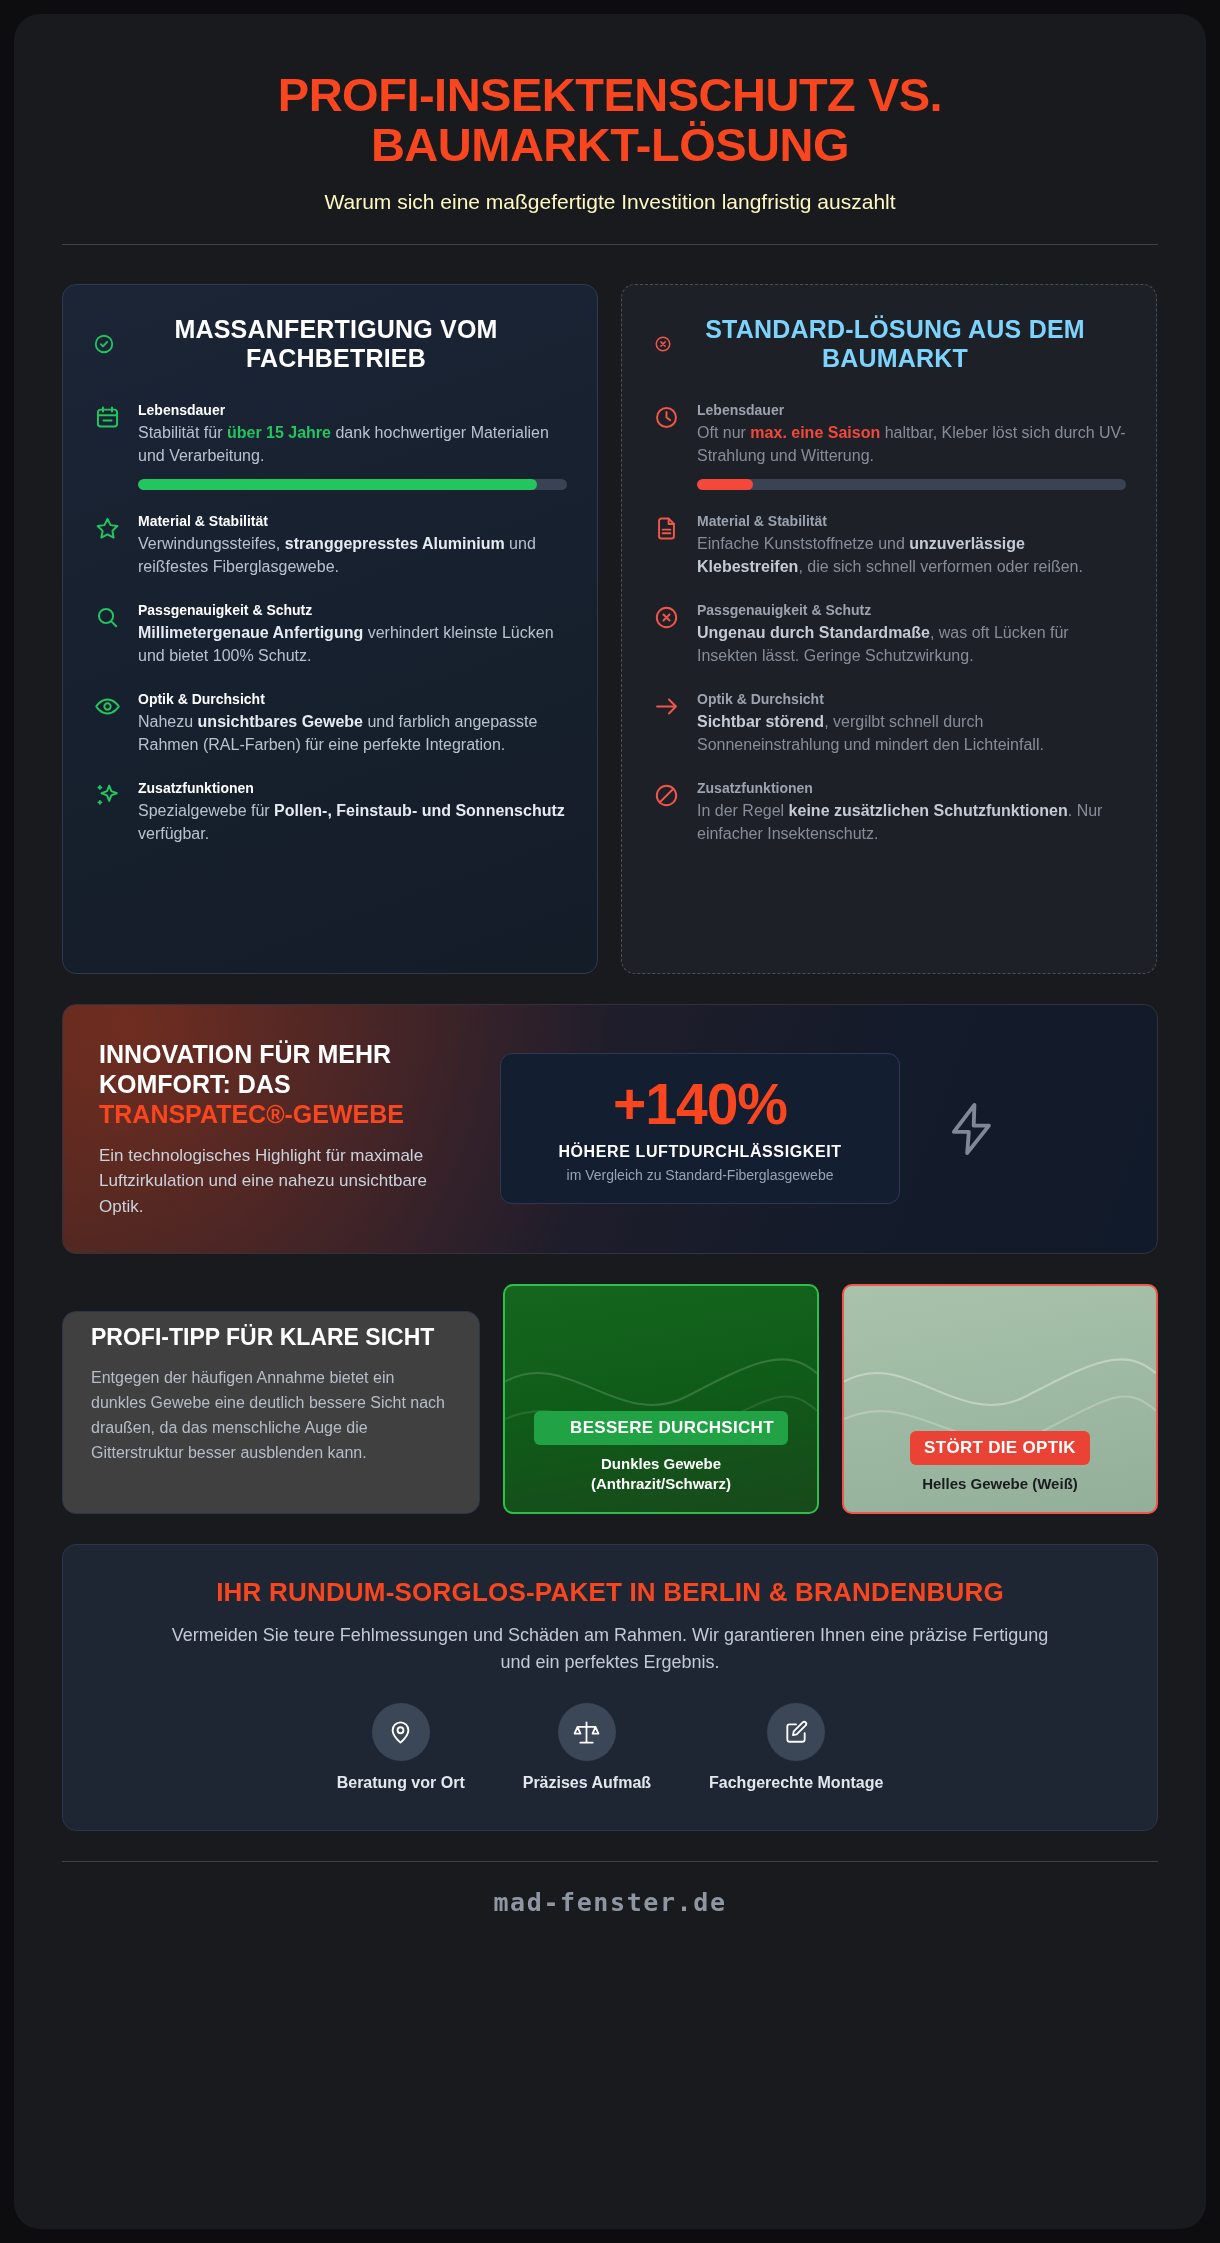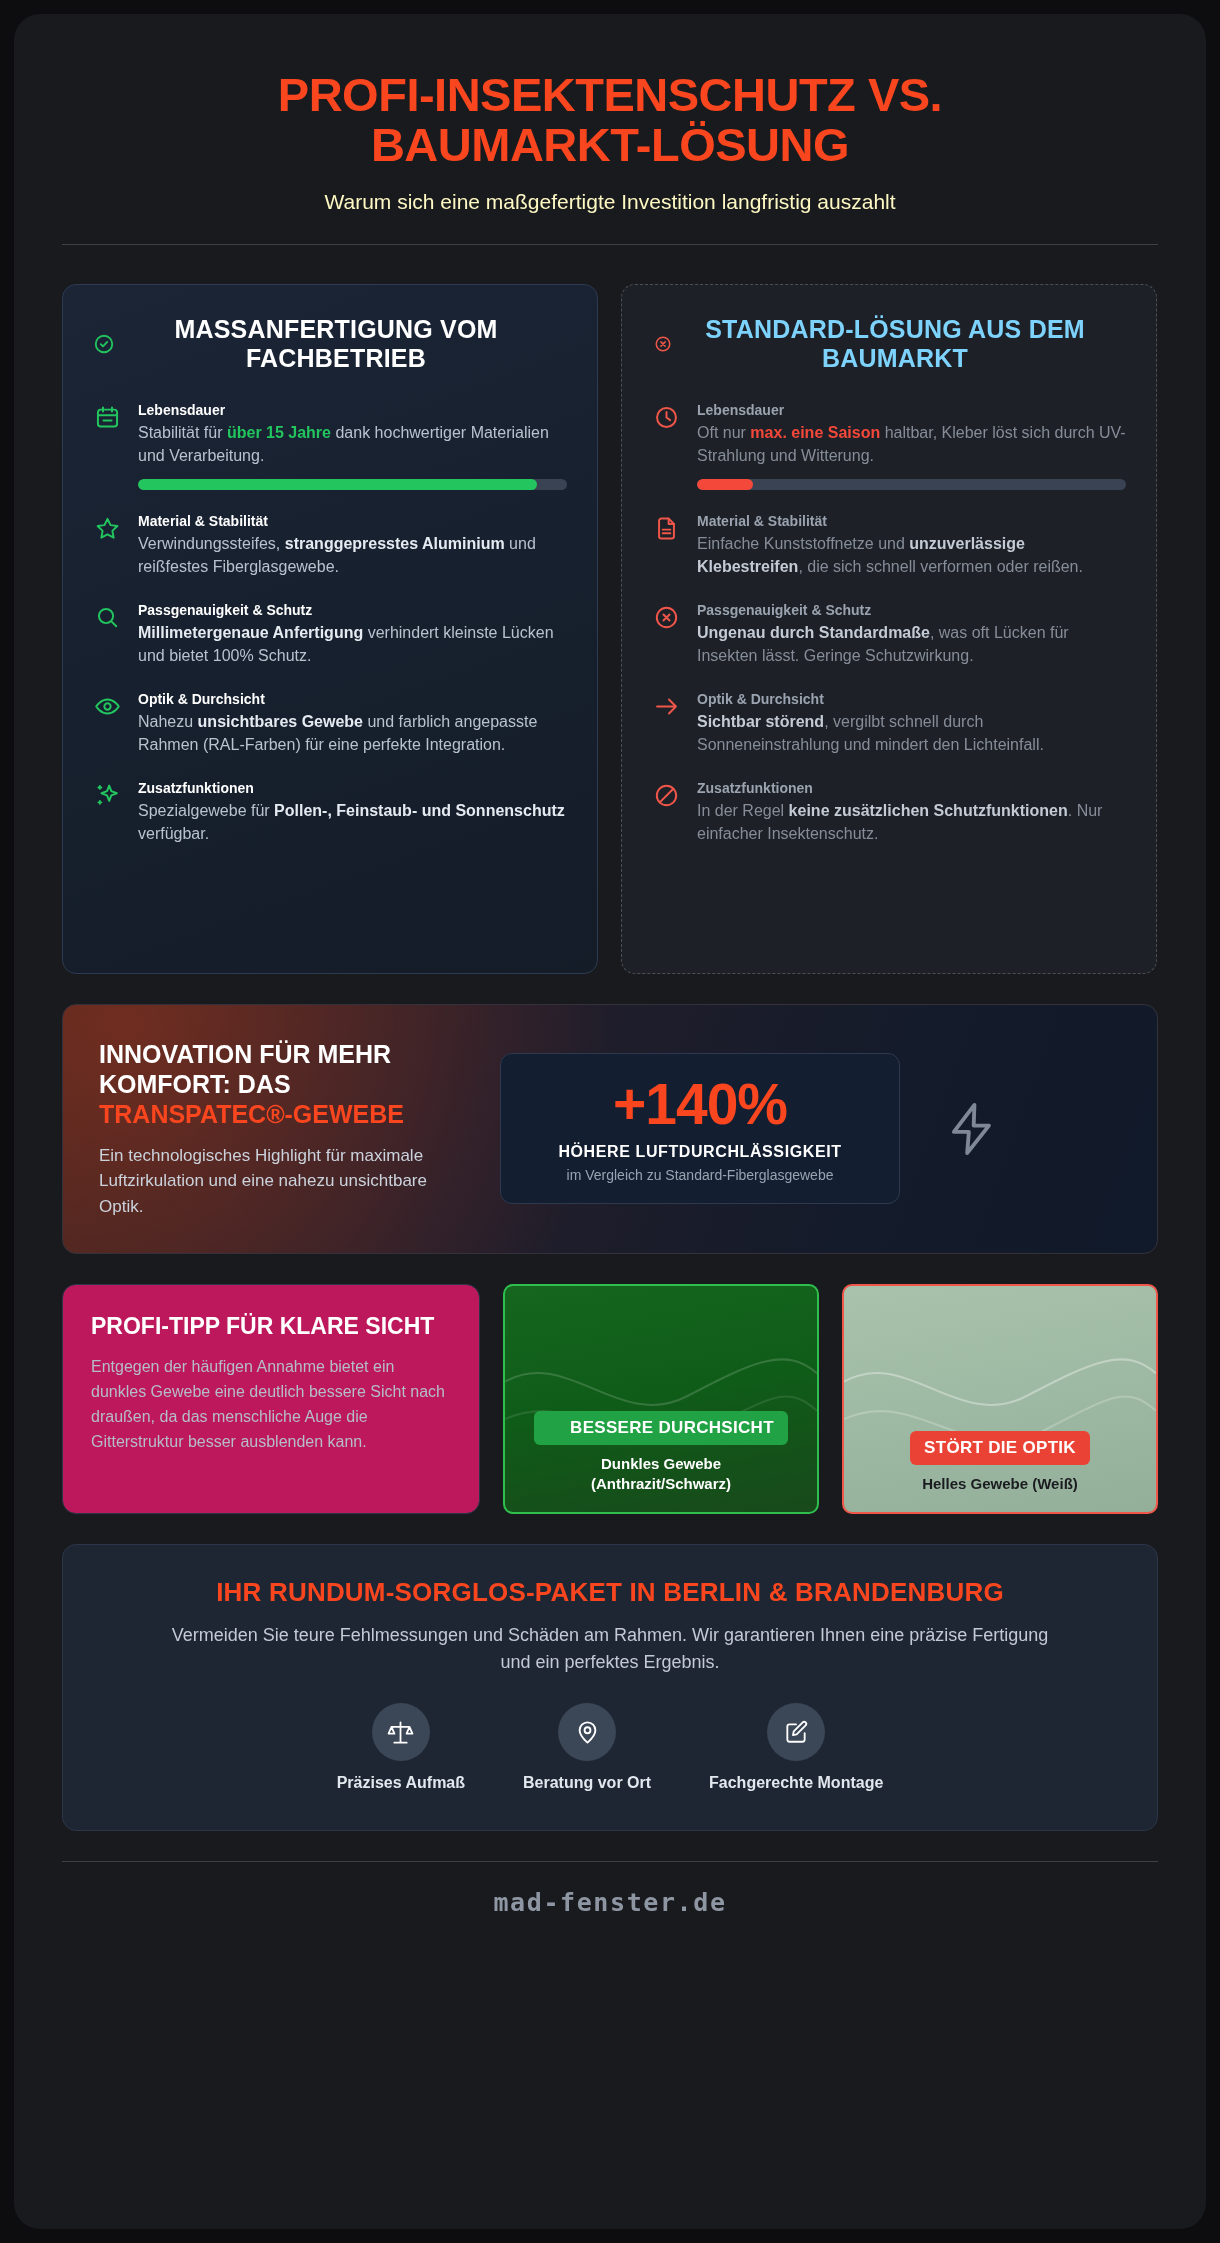--- a/index.html
+++ b/index.html
@@ -237,24 +237,25 @@
   
   .tip-grid {
     margin-top: 30px;
     display: flex;
     gap: 23px;
     align-items: stretch;
   }
 
   .tip-card {
     width: 418px;
-    background: #be185d;
+    background: #404040;
     border: 1px solid #2c364a;
     border-radius: 14px;
-    padding: 28px 28px;
+    padding: 12px 28px;
+    margin-top: 27px;
   }
 
   .tip-title {
     font-size: 23px;
     font-weight: 700;
     color: #ffffff;
     text-transform: uppercase;
     line-height: 1.18;
   }
   .tip-desc {
@@ -597,35 +598,35 @@
       </div>
     </div>
 
     <div class="cta">
       <div class="cta-title">IHR RUNDUM-SORGLOS-PAKET IN BERLIN &amp; BRANDENBURG</div>
       <div class="cta-desc">Vermeiden Sie teure Fehlmessungen und Schäden am Rahmen. Wir garantieren Ihnen eine präzise Fertigung und ein perfektes Ergebnis.</div>
       <div class="cta-items">
 
         <div class="cta-item">
           <span class="cta-circle">
-            <svg width="27" height="27" viewBox="0 0 24 24" fill="none" stroke="#ffffff" stroke-width="1.6" stroke-linecap="round" stroke-linejoin="round">
-              <path d="M12 3v18M6.5 21h11M4 7h16M4 7l-2.6 6h5.2L4 7zM20 7l-2.6 6h5.2L20 7z"></path>
-            </svg>
-          </span>
-          <span class="cta-label">Präzises Aufmaß</span>
-        </div>
-
-        <div class="cta-item">
-          <span class="cta-circle">
             <svg width="27" height="27" viewBox="0 0 24 24" fill="none" stroke="#ffffff" stroke-width="1.7" stroke-linecap="round" stroke-linejoin="round">
               <path d="M12 21s7-6.2 7-11a7 7 0 10-14 0c0 4.8 7 11 7 11z"></path>
               <circle cx="12" cy="10" r="2.6"></circle>
             </svg>
           </span>
           <span class="cta-label">Beratung vor Ort</span>
+        </div>
+
+        <div class="cta-item">
+          <span class="cta-circle">
+            <svg width="27" height="27" viewBox="0 0 24 24" fill="none" stroke="#ffffff" stroke-width="1.6" stroke-linecap="round" stroke-linejoin="round">
+              <path d="M12 3v18M6.5 21h11M4 7h16M4 7l-2.6 6h5.2L4 7zM20 7l-2.6 6h5.2L20 7z"></path>
+            </svg>
+          </span>
+          <span class="cta-label">Präzises Aufmaß</span>
         </div>
 
         <div class="cta-item">
           <span class="cta-circle">
             <svg width="26" height="26" viewBox="0 0 24 24" fill="none" stroke="#ffffff" stroke-width="1.7" stroke-linecap="round" stroke-linejoin="round">
               <path d="M20 13v6a2 2 0 01-2 2H6a2 2 0 01-2-2V7a2 2 0 012-2h6"></path>
               <path d="M18.2 3.2a1.9 1.9 0 012.7 2.7L12.6 14.2l-3.4.7.7-3.4 8.3-8.3z"></path>
             </svg>
           </span>
           <span class="cta-label">Fachgerechte Montage</span>

